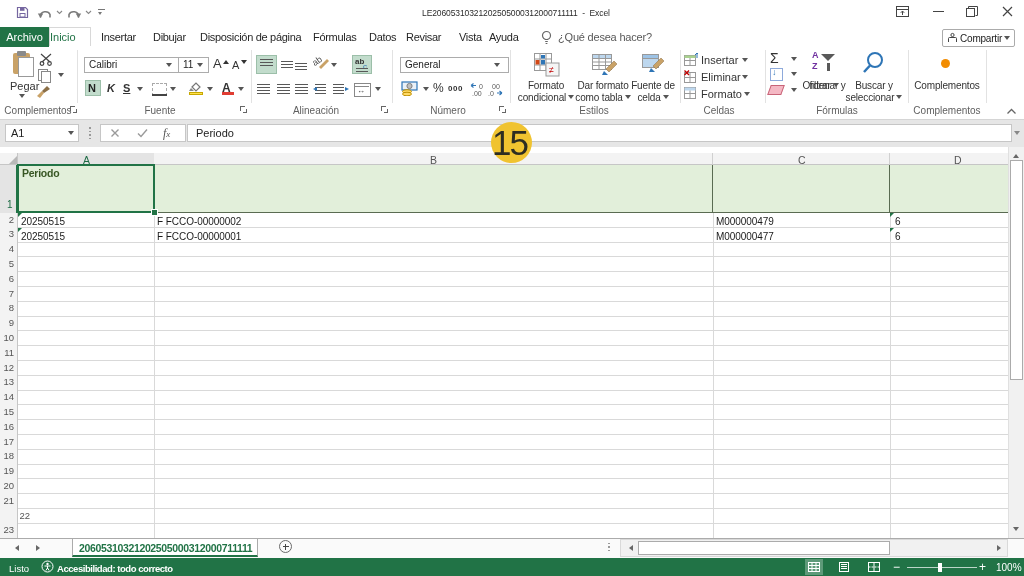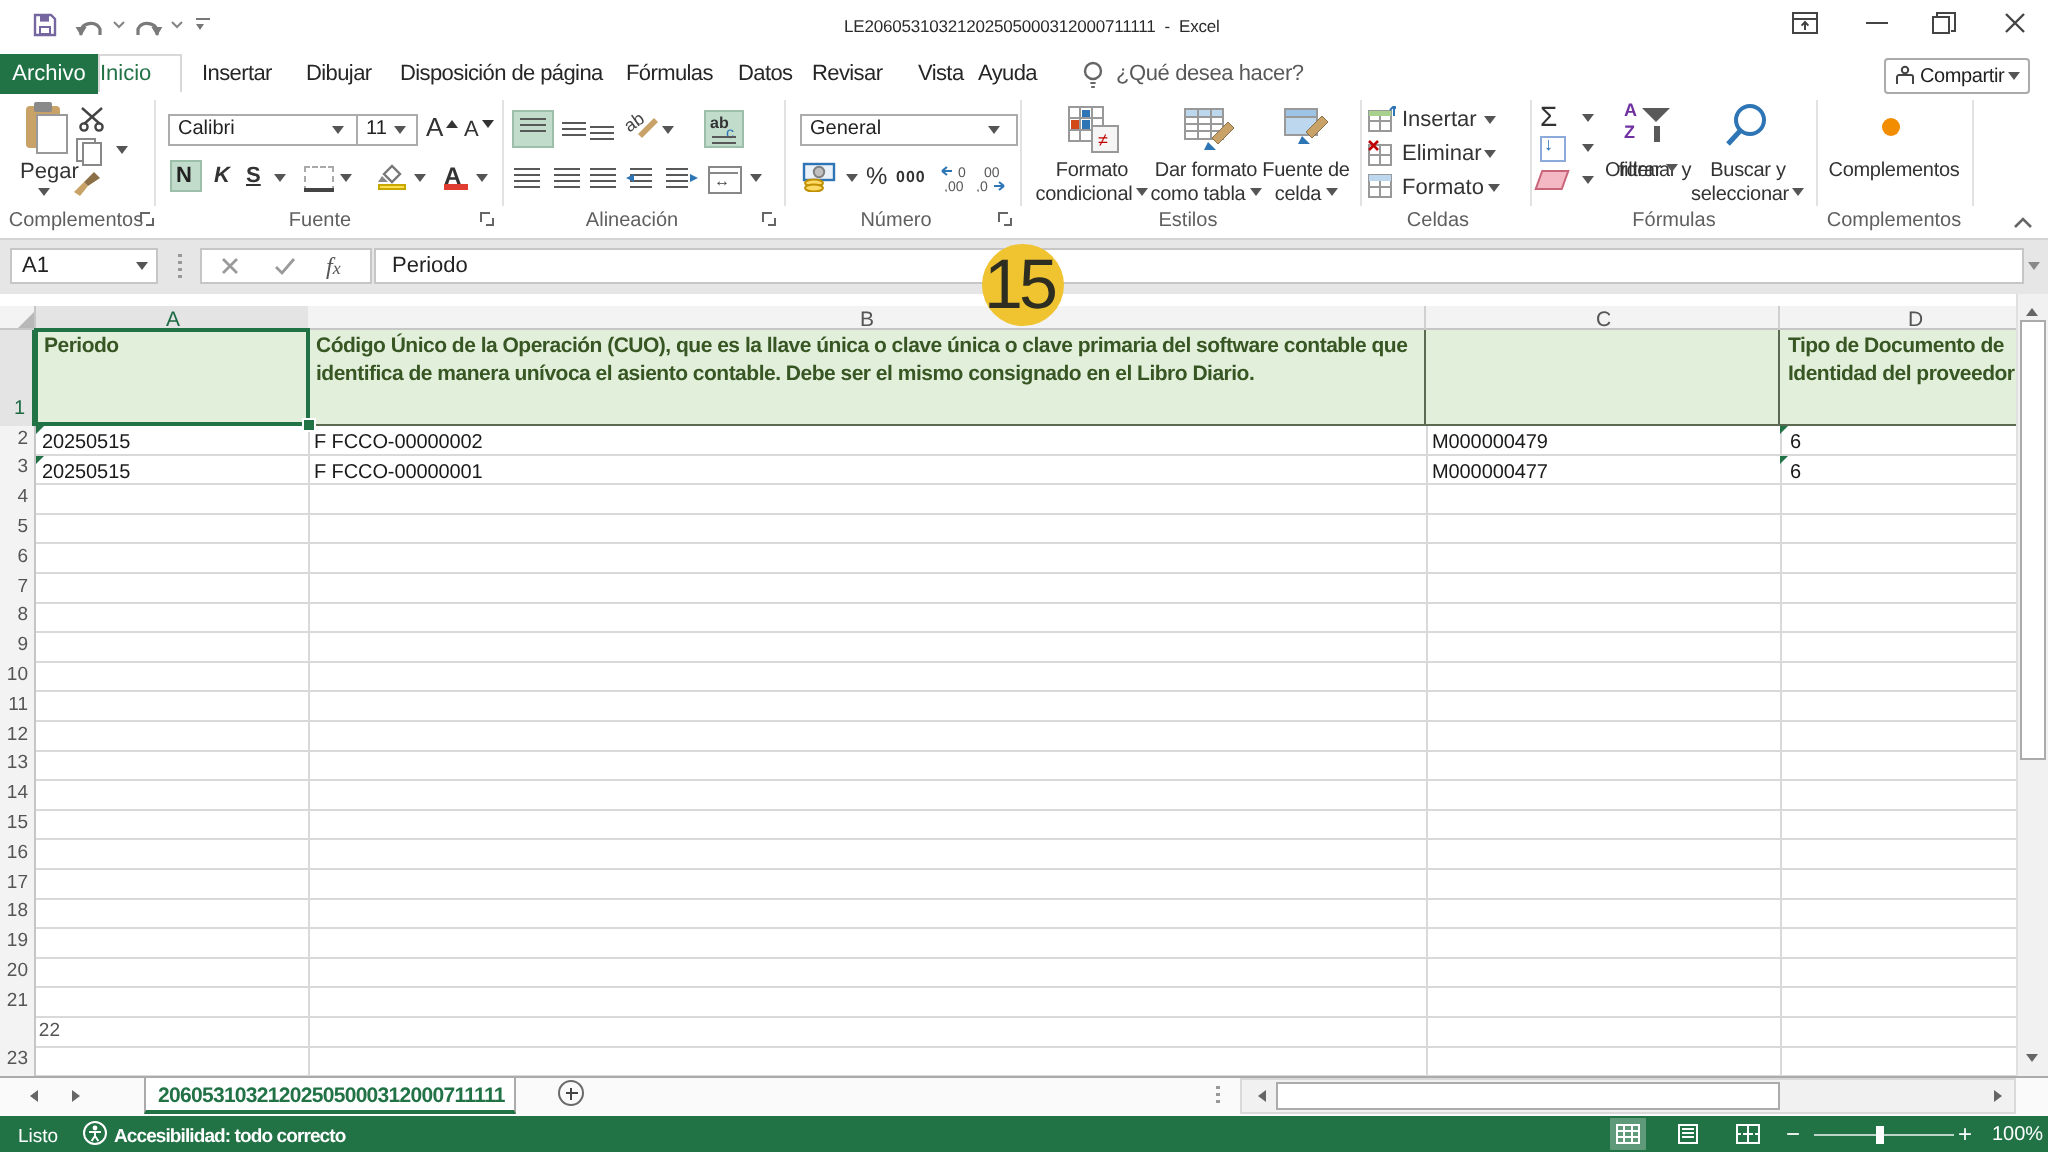--- a/index.html
+++ b/index.html
@@ -354,22 +354,20 @@
 <div class="ab" style="left:18px;top:212.6px;width:990px;height:325.4px;background:repeating-linear-gradient(to bottom,transparent 0 13.8px,#D9D9D9 13.8px 14.8px)"></div>
 <div class="gl" style="left:153.5px;top:212.6px;width:1px;height:325.4px"></div>
 <div class="gl" style="left:712.5px;top:212.6px;width:1px;height:325.4px"></div>
 <div class="gl" style="left:889.5px;top:212.6px;width:1px;height:325.4px"></div>
 
 <div class="ab" style="left:18px;top:165px;width:990px;height:47.6px;background:#E2EFDA"></div>
 <div class="ab" style="left:712px;top:165px;width:1px;height:47.6px;background:#5a6b52"></div>
 <div class="ab" style="left:889px;top:165px;width:1px;height:47.6px;background:#5a6b52"></div>
 <div class="ab" style="left:18px;top:211.6px;width:990px;height:1px;background:#5a6b52"></div>
 <div class="hdrtxt" style="left:22px;top:167px">Periodo</div>
-<div class="hdrtxt" style="left:158px;top:167px">Código Único de la Operación (CUO), que es la llave única o clave única o clave primaria del software contable que<br>identifica de manera unívoca el asiento contable. Debe ser el mismo consignado en el Libro Diario.</div>
-<div class="hdrtxt" style="left:894px;top:167px">Tipo de Documento de<br>Identidad del proveedor</div>
 
 <div class="ab" style="left:17px;top:164px;width:138px;height:49px;border:2px solid #217346;box-sizing:border-box"></div>
 <div class="ab" style="left:151px;top:209px;width:5px;height:5px;background:#217346;border:1px solid #fff"></div>
 
 <div class="celltxt" style="left:21px;top:216px">20250515</div>
 <div class="celltxt" style="left:157px;top:216px">F FCCO-00000002</div>
 <div class="celltxt" style="left:716px;top:216px">M000000479</div>
 <div class="celltxt" style="left:895px;top:216px">6</div>
 <div class="celltxt" style="left:21px;top:230.8px">20250515</div>
 <div class="celltxt" style="left:157px;top:230.8px">F FCCO-00000001</div>

